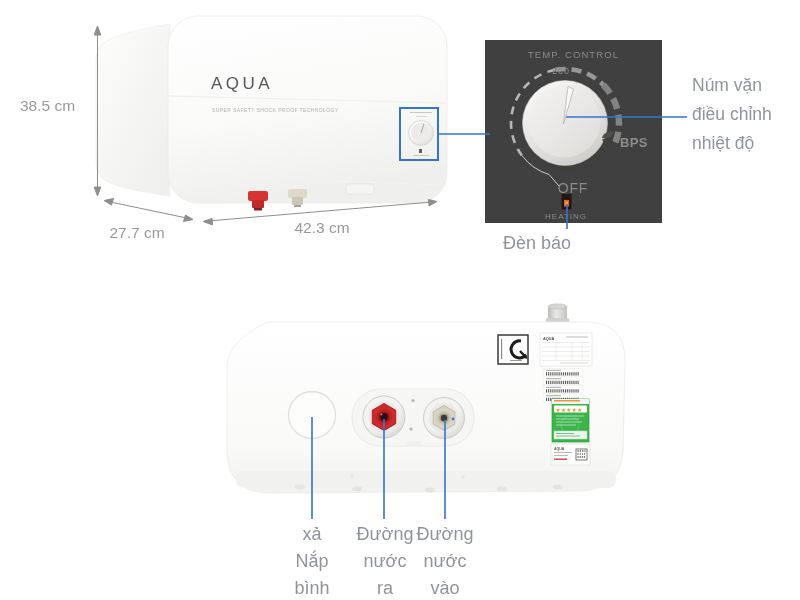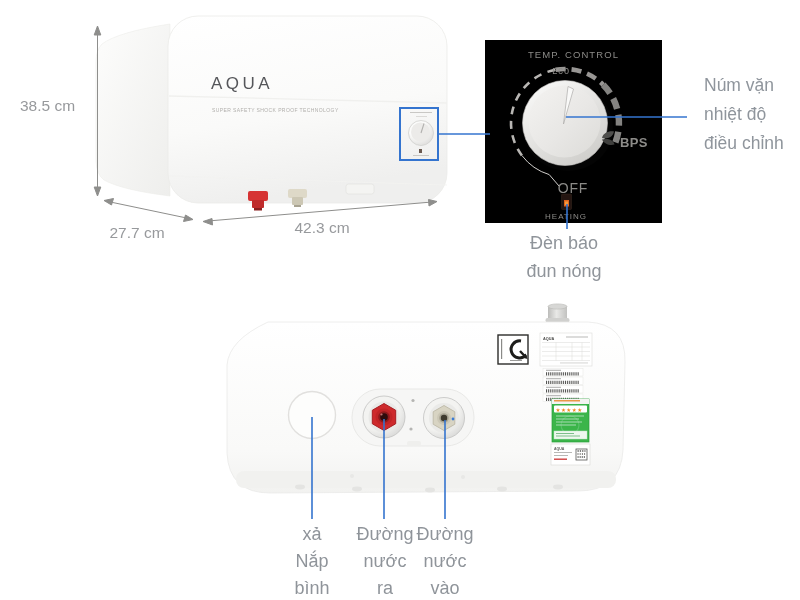--- a/index.html
+++ b/index.html
@@ -6,31 +6,31 @@
   .canvas{position:relative;width:800px;height:600px;background:#ffffff;overflow:hidden;
           font-family:"Liberation Sans",sans-serif;}
   .abs{position:absolute;}
   svg{display:block;}
   .vn-label{position:absolute;color:#8f949a;font-size:18px;line-height:27px;text-align:center;z-index:6;}
   .vn-label div{white-space:nowrap;}
   .dim-label{position:absolute;color:#97999c;font-size:15.5px;z-index:6;white-space:nowrap;}
   .brand{position:absolute;left:211px;top:74px;font-size:17px;letter-spacing:3.5px;color:#55565a;
          font-weight:500;z-index:3;}
   .tagline{position:absolute;left:212px;top:107px;font-size:5px;letter-spacing:0.4px;color:#b1afac;z-index:3;}
-  .panel{position:absolute;left:485px;top:40px;width:177px;height:183px;background:#000000;z-index:2;}
+  .panel{position:absolute;left:485px;top:40px;width:177px;height:183px;background:#404040;z-index:2;}
   .panel .ptxt{position:absolute;color:#8c8b88;}
   .ptitle{top:9px;left:0;width:100%;text-align:center;font-size:9.5px;letter-spacing:1.1px;}
   .peco{top:27px;left:56px;width:40px;text-align:center;font-size:8.5px;letter-spacing:0.8px;font-family:Liberation Mono, monospace;}
   .poff{top:140px;left:68px;width:40px;text-align:center;font-size:14px;letter-spacing:0.8px;}
   .pheating{top:172px;left:46px;width:70px;text-align:center;font-size:8px;letter-spacing:1px;}
   .pbps{top:95px;left:135px;font-size:13px;font-weight:bold;color:#6e6e6c;letter-spacing:0.3px;}
   .knob-note{position:absolute;left:692px;top:71px;color:#8f959c;font-size:17.5px;line-height:29px;
-             text-align:left;z-index:6;margin-left:12px;}
+             text-align:left;z-index:6;}
   .heat-note{position:absolute;left:503px;top:230px;width:122px;color:#8f949a;font-size:18px;
-             line-height:27.5px;text-align:center;z-index:6;}
+             line-height:27.5px;z-index:6;}
 </style>
 </head>
 <body>
 
 <div class="canvas">
 
   <svg class="abs" style="left:0;top:0;z-index:1" width="800" height="600" viewBox="0 0 800 600">
     <defs>
       <linearGradient id="frontGrad" x1="0" y1="0" x2="0.25" y2="1">
         <stop offset="0" stop-color="#ffffff"></stop>
@@ -290,27 +290,26 @@
 
   <div class="brand">AQUA</div>
   <div class="tagline">SUPER SAFETY SHOCK PROOF TECHNOLOGY</div>
 
   <div class="dim-label" style="left:20px;top:97px;width:72px;text-align:left;">38.5 cm</div>
   <div class="dim-label" style="left:97px;top:224px;width:80px;text-align:center;">27.7 cm</div>
   <div class="dim-label" style="left:272px;top:219px;width:100px;text-align:center;">42.3 cm</div>
 
   <div class="knob-note">
     <div>Núm vặn</div>
+    <div>điều chỉnh</div>
     <div>nhiệt độ</div>
-    <div>điều chỉnh</div>
   </div>
 
   <div class="heat-note">
     <div>Đèn báo</div>
-    <div>đun nóng</div>
   </div>
 
   <div class="vn-label" style="left:272px;top:521px;width:80px;">
     <div>xả</div>
     <div>Nắp</div>
     <div>bình</div>
   </div>
 
   <div class="vn-label" style="left:345px;top:521px;width:80px;">
     <div>Đường</div>

